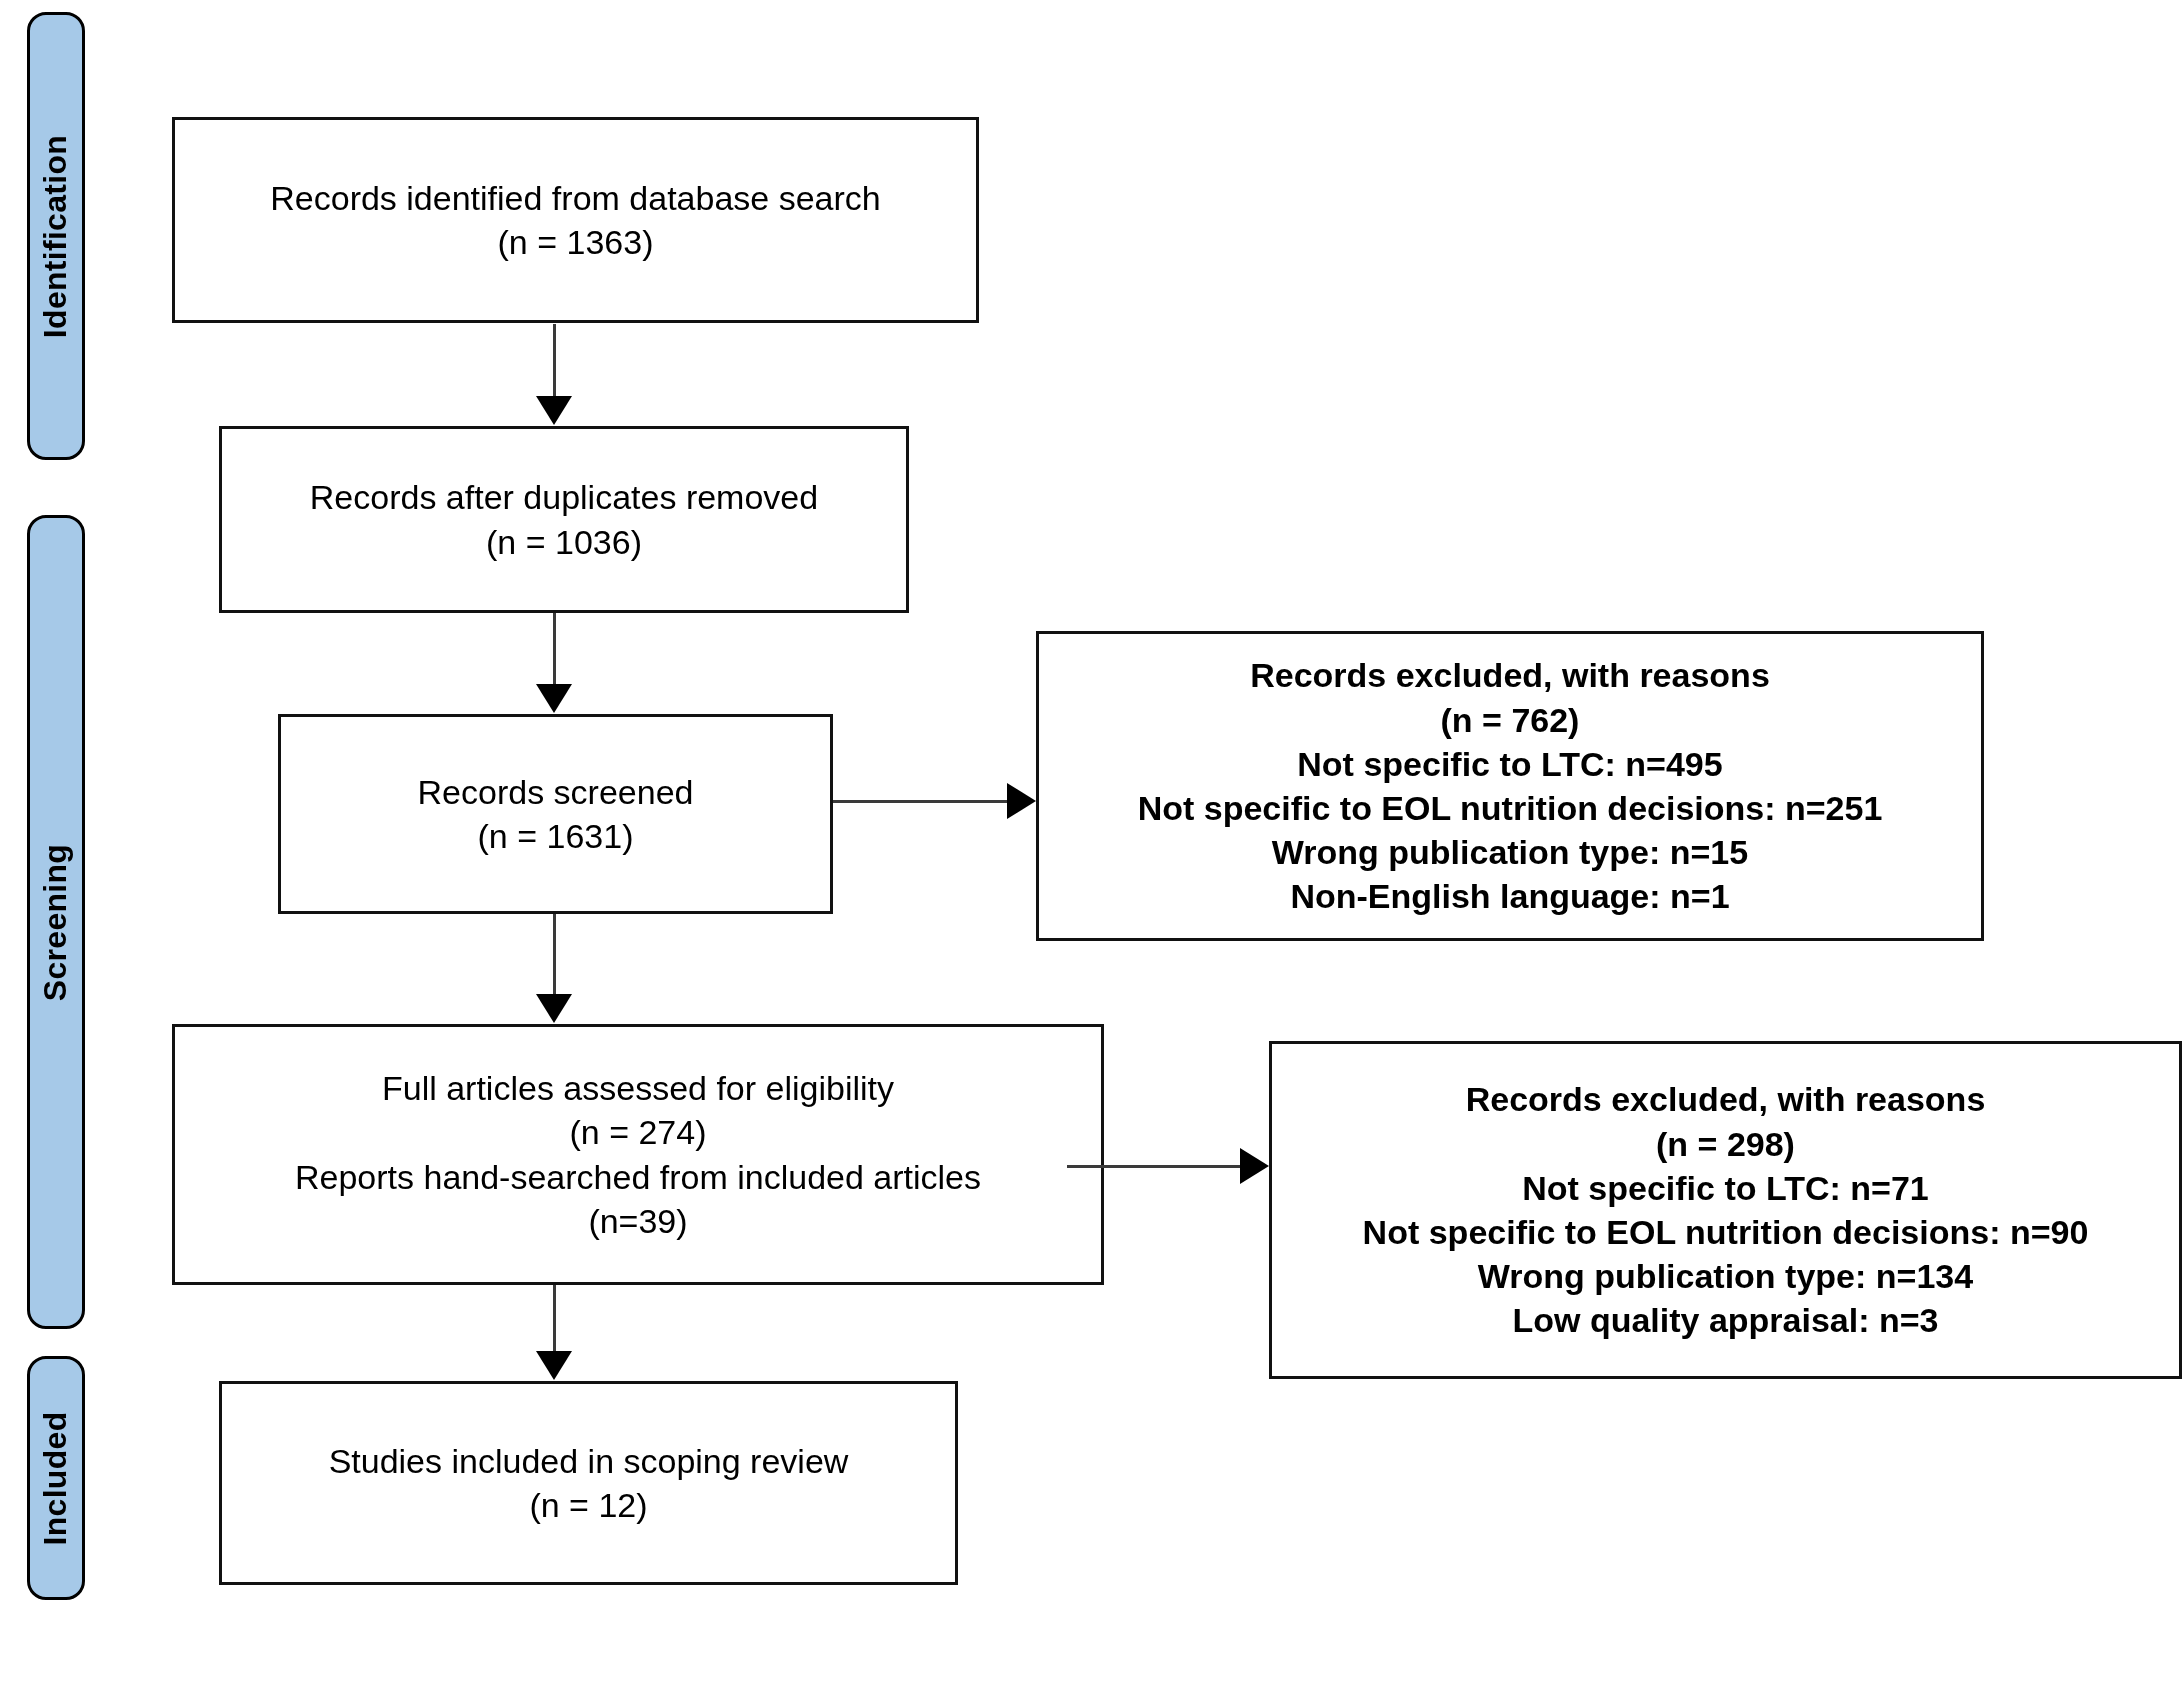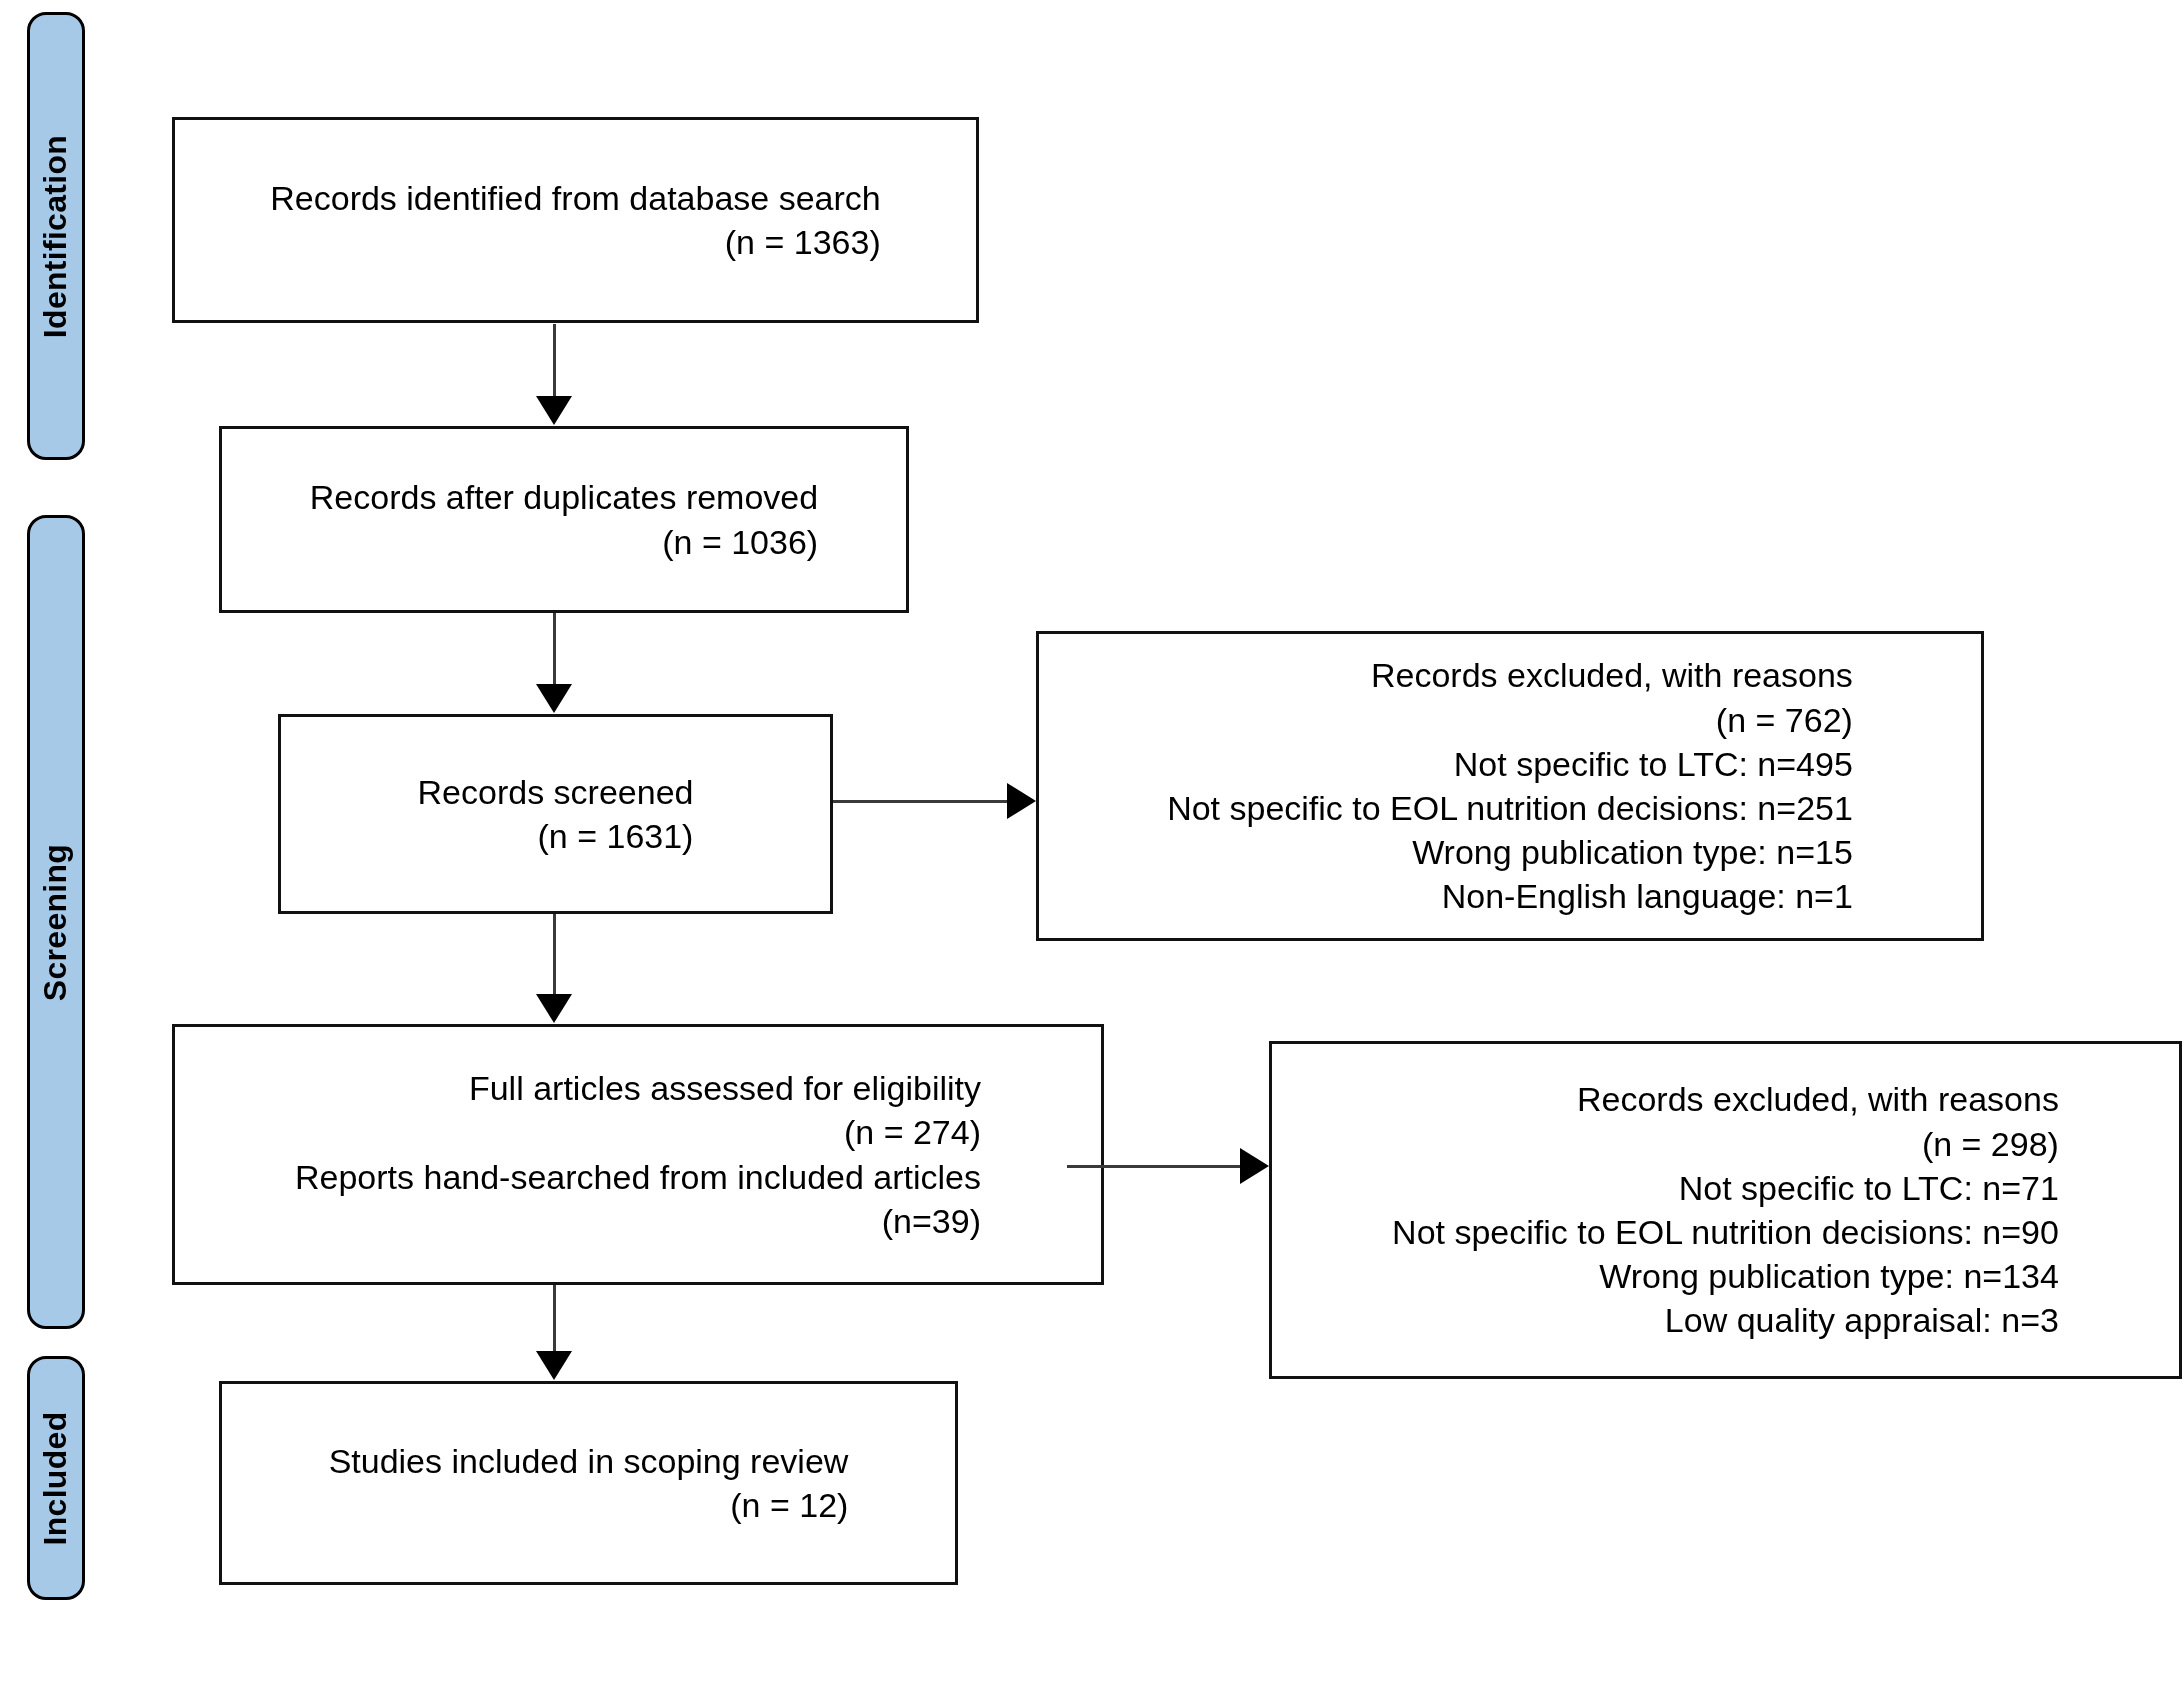--- a/index.html
+++ b/index.html
@@ -43,29 +43,30 @@
     position: absolute;
     background: #ffffff;
     border: 3.3px solid #111111;
     box-sizing: border-box;
     display: flex;
     align-items: center;
     justify-content: center;
     padding: 4.4px 10px;
   }
   .flow-box .box-text {
-    text-align: right;
+    text-align: center;
     color: #000000;
     font-size: 34px;
     line-height: 1.30;
     white-space: pre-line;
   }
   .flow-box.excl .box-text {
     font-size: 34px;
     line-height: 1.30;
+    font-weight: bold;
   }
 
   
   .conn-v {
     position: absolute;
     width: 3.3px;
     background: #3a3a3a;
   }
   .conn-h {
     position: absolute;

